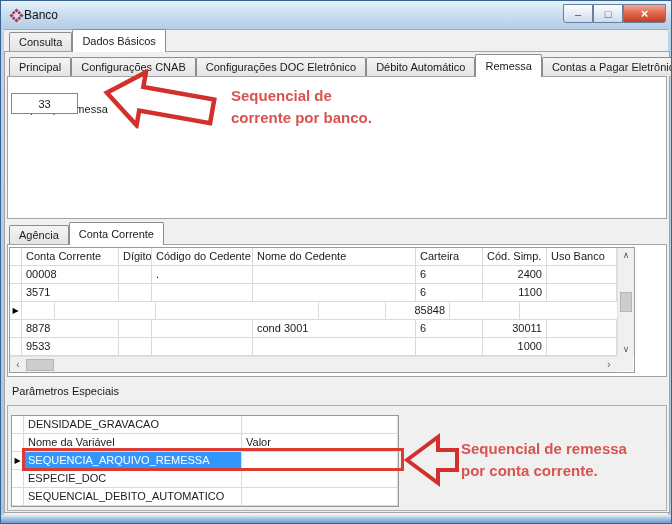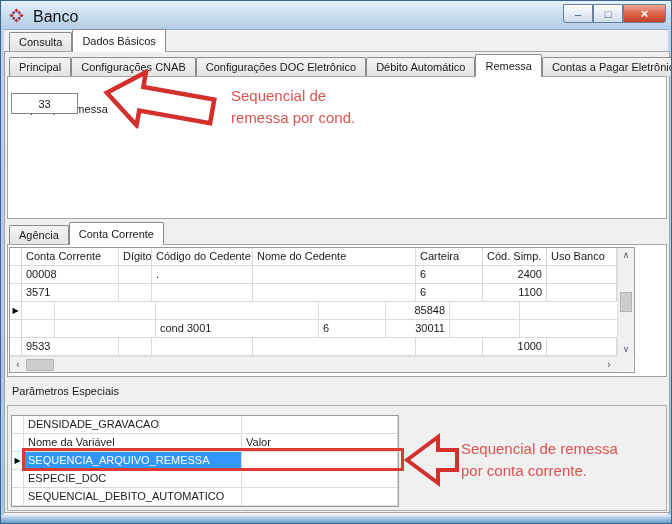--- a/index.html
+++ b/index.html
@@ -6,21 +6,21 @@
   .window{
     position:relative;width:672px;height:524px;box-sizing:border-box;
     font-family:"Liberation Sans",sans-serif;color:#1a1a1a;
     border:1px solid #36638f;background:#f0f0f0;overflow:hidden;
   }
   
   .titlebar{position:absolute;left:0;top:0;width:672px;height:28px;
     background:linear-gradient(#e6f1fb,#cbdff1 45%,#b4cde6);
     border-bottom:1px solid #8fafd0;}
   .app-icon{position:absolute;left:8px;top:7px;width:15px;height:15px;}
-  .window-title{position:absolute;left:32px;top:7px;font-size:16px;color:#111;}
+  .window-title{position:absolute;left:23px;top:7px;font-size:12px;color:#111;}
   .winbtns{position:absolute;right:7px;top:3px;display:flex;}
   .winbtn{width:30px;height:19px;box-sizing:border-box;border:1px solid #68809e;
     background:linear-gradient(#fdfefe,#e8eef6 45%,#cfdcea);
     display:flex;align-items:center;justify-content:center;
     font-size:11px;color:#36506f;}
   .winbtn.first{border-radius:0 0 0 3px;}
   .winbtn.close{width:43px;border-radius:0 0 3px 0;
     background:linear-gradient(#f4a795,#e06a4f 45%,#c43d26);
     color:#fff;font-size:13px;font-weight:bold;}
   .frame-l,.frame-r{position:absolute;top:28px;bottom:8px;width:3px;
@@ -37,21 +37,21 @@
   
   .page{position:absolute;box-sizing:border-box;border:1px solid #a3a3a3;}
   .page.gray{background:#f0f0f0;}
   .page.white{background:#fff;}
   
   .field-label{position:absolute;font-size:11px;margin-top:23px;}
   .textbox{position:absolute;box-sizing:border-box;border:1px solid #7a8894;
     background:#fff;font-size:11px;display:flex;align-items:center;
     justify-content:center;}
   
-  .ann-text{position:absolute;font-size:15px;font-weight:400;color:#d9534f;
+  .ann-text{position:absolute;font-size:15px;font-weight:700;color:#d9534f;
     line-height:22px;white-space:nowrap;z-index:9;}
   .ann-arrow{position:absolute;z-index:9;}
   .ann-rect{position:absolute;border:3px solid #dd3a32;z-index:10;}
   
   .grid{position:absolute;box-sizing:border-box;background:#fff;
     border:1px solid #9a9a9a;font-size:11px;overflow:hidden;}
   .grow{display:flex;height:18px;box-sizing:border-box;border-bottom:1px solid #dadada;}
   .gcell{box-sizing:border-box;height:17px;line-height:16px;padding:0 4px;
     overflow:hidden;white-space:nowrap;border-right:1px solid #dadada;}
   .gind{width:12px;padding:0;display:flex;align-items:center;justify-content:center;
@@ -144,21 +144,21 @@
 
   <div class="page white" style="left:6px;top:75px;width:660px;height:143px;"></div>
   <div class="field-label" style="left:12px;top:79px;">Seq. Arq. Remessa</div>
   <div class="textbox" style="left:10px;top:92px;width:67px;height:21px;">33</div>
 
   <svg class="ann-arrow" style="left:101px;top:71px;width:115px;height:60px;transform:rotate(10deg);" viewBox="0 0 115 60">
     <polygon points="4,30 39,3 39,18 111,18 111,42 39,42 39,57" fill="none" stroke="#d3302b" stroke-width="4.5"></polygon>
   </svg>
   <div class="ann-text" style="left:230px;top:84px;">
     <div>Sequencial de</div>
-    <div>remessa por cond.</div>
+    <div>corrente por banco.</div>
   </div>
 
   <div class="tabrow" style="left:8px;top:221px;height:22px;">
     <div class="tab">
       <span>Agência</span>
     </div>
     <div class="tab active">
       <span>Conta Corrente</span>
     </div>
   </div>
@@ -200,20 +200,21 @@
       <div class="gcell gind">▶</div>
       <div class="gcell c1b"></div>
       <div class="gcell c1c"></div>
       <div class="gcell c1d"></div>
       <div class="gcell c1e"></div>
       <div class="gcell c1f num">85848</div>
       <div class="gcell c1g"></div>
     </div>
     <div class="grow">
       <div class="gcell gind"></div>
+      <div class="gcell c1a">8878</div>
       <div class="gcell c1b"></div>
       <div class="gcell c1c"></div>
       <div class="gcell c1d">cond 3001</div>
       <div class="gcell c1e">6</div>
       <div class="gcell c1f num">30011</div>
       <div class="gcell c1g"></div>
     </div>
     <div class="grow">
       <div class="gcell gind"></div>
       <div class="gcell c1a">9533</div>

